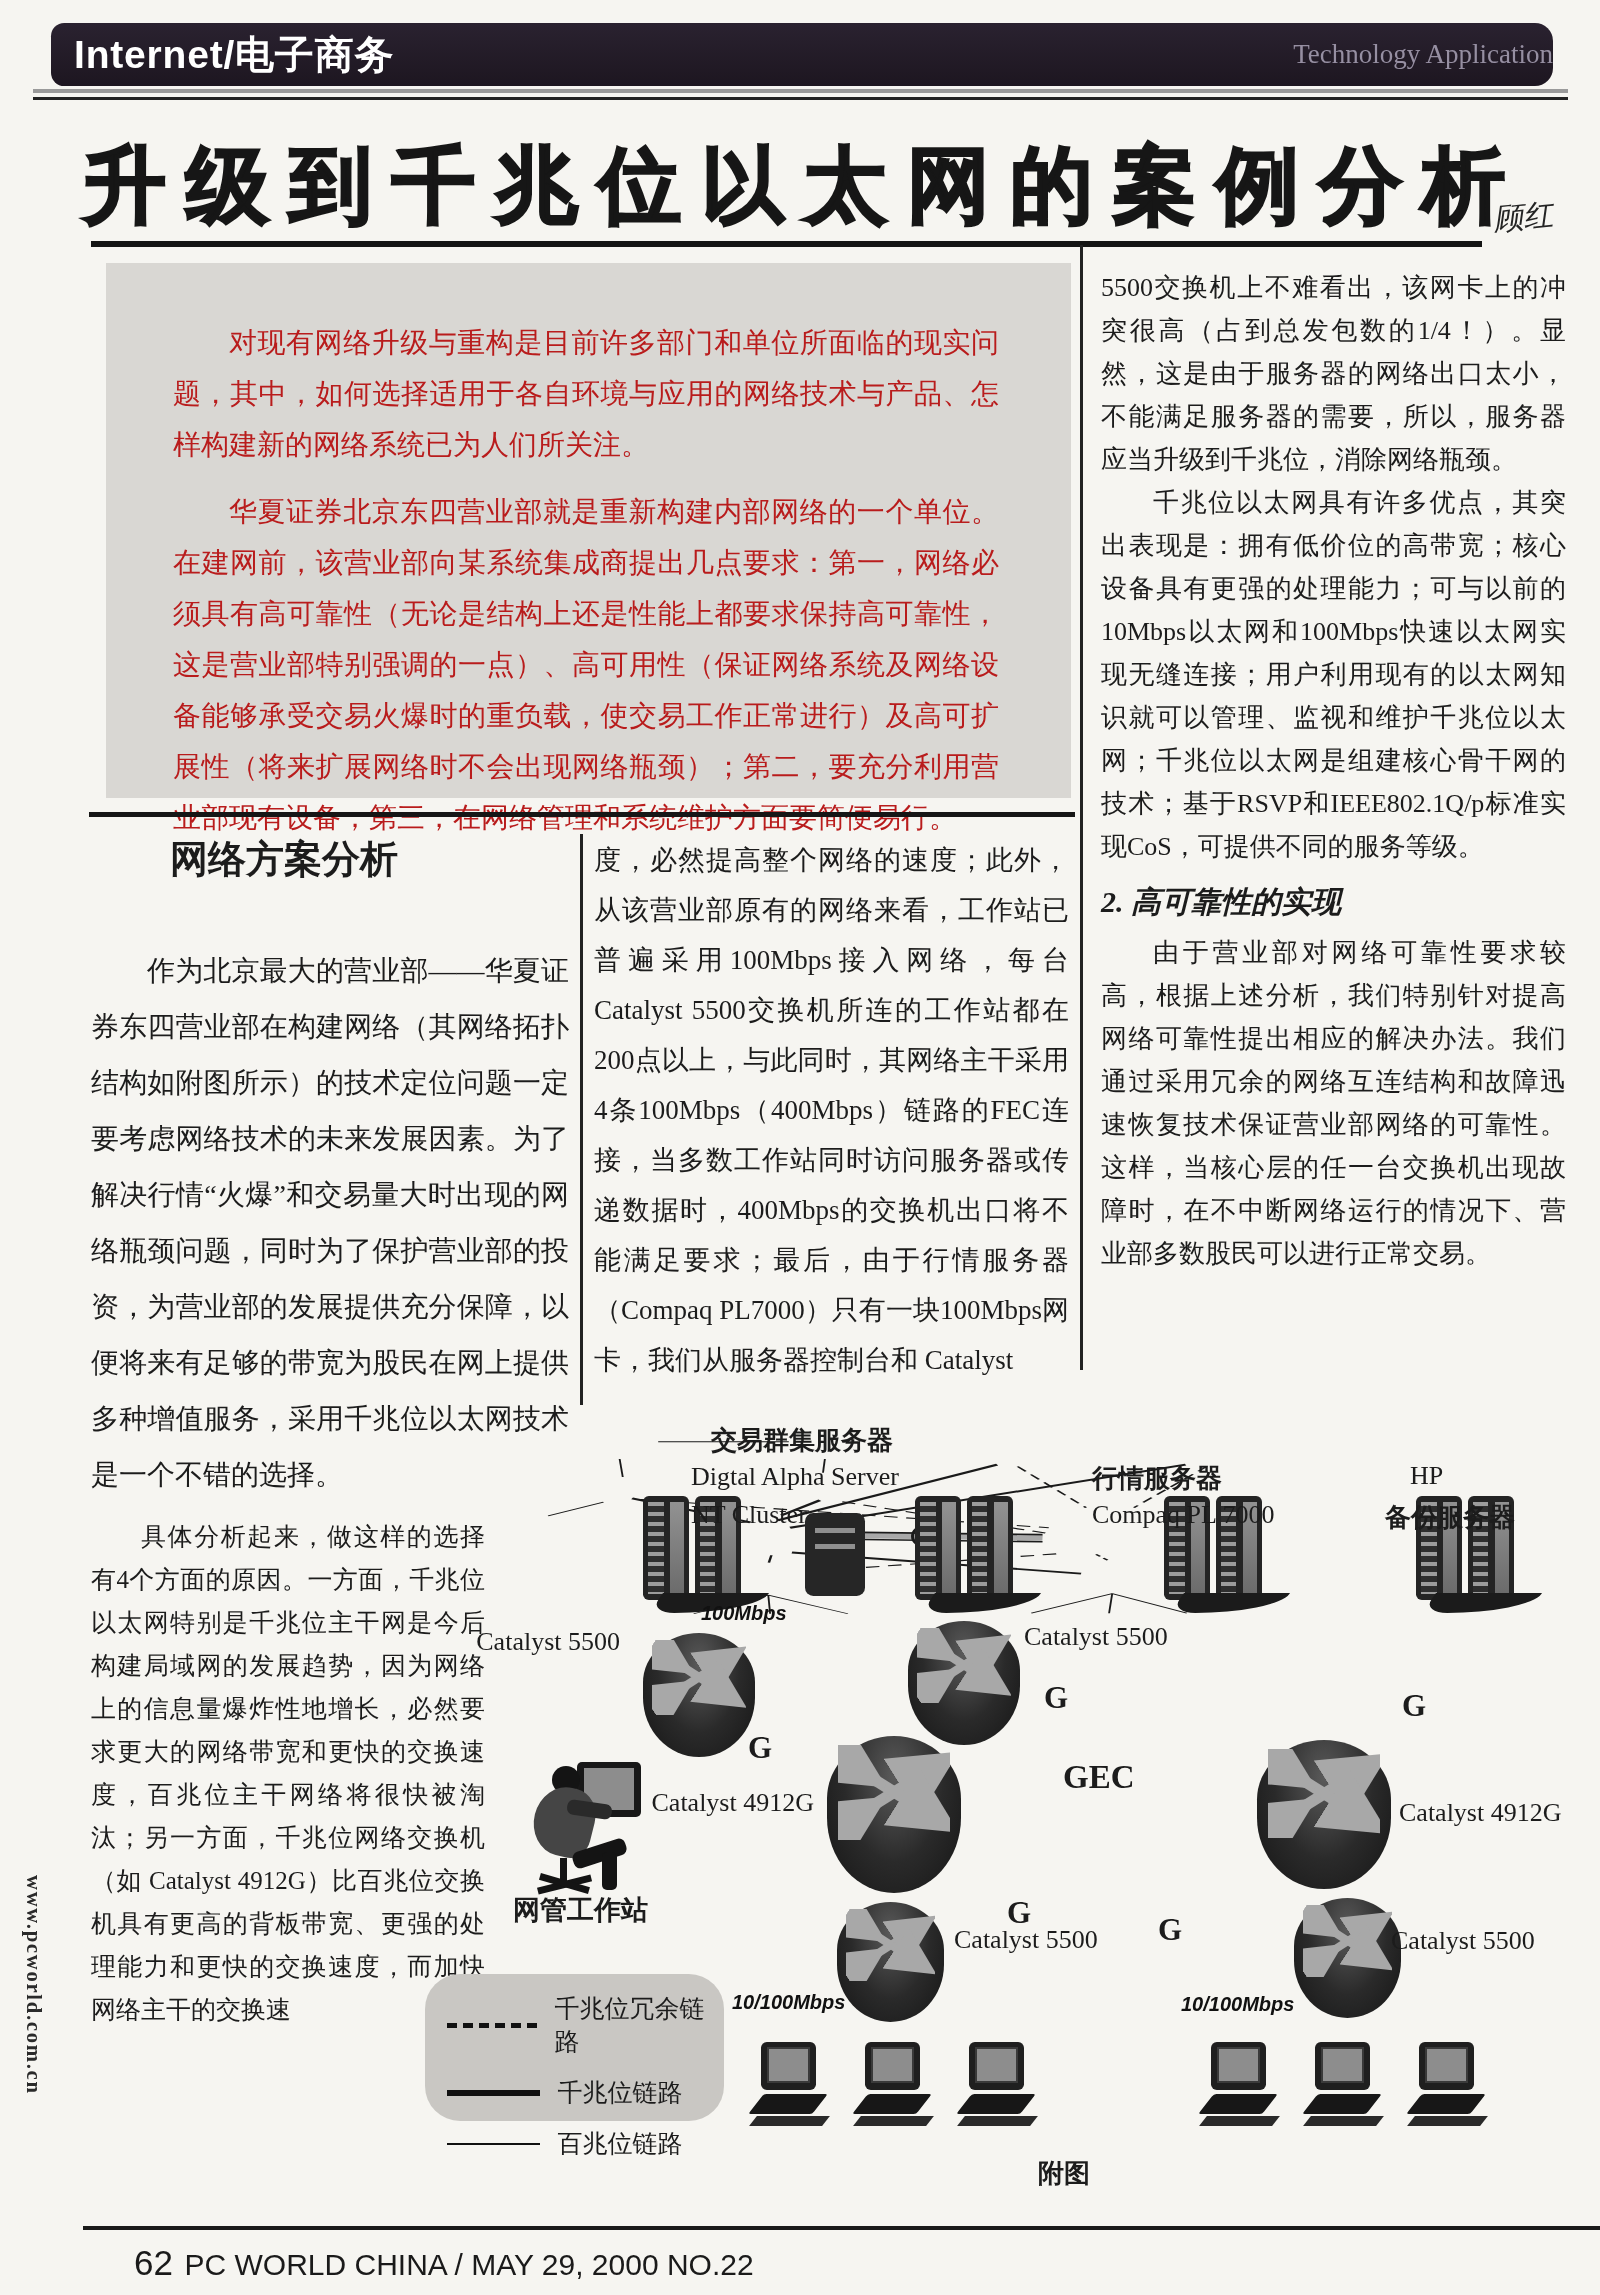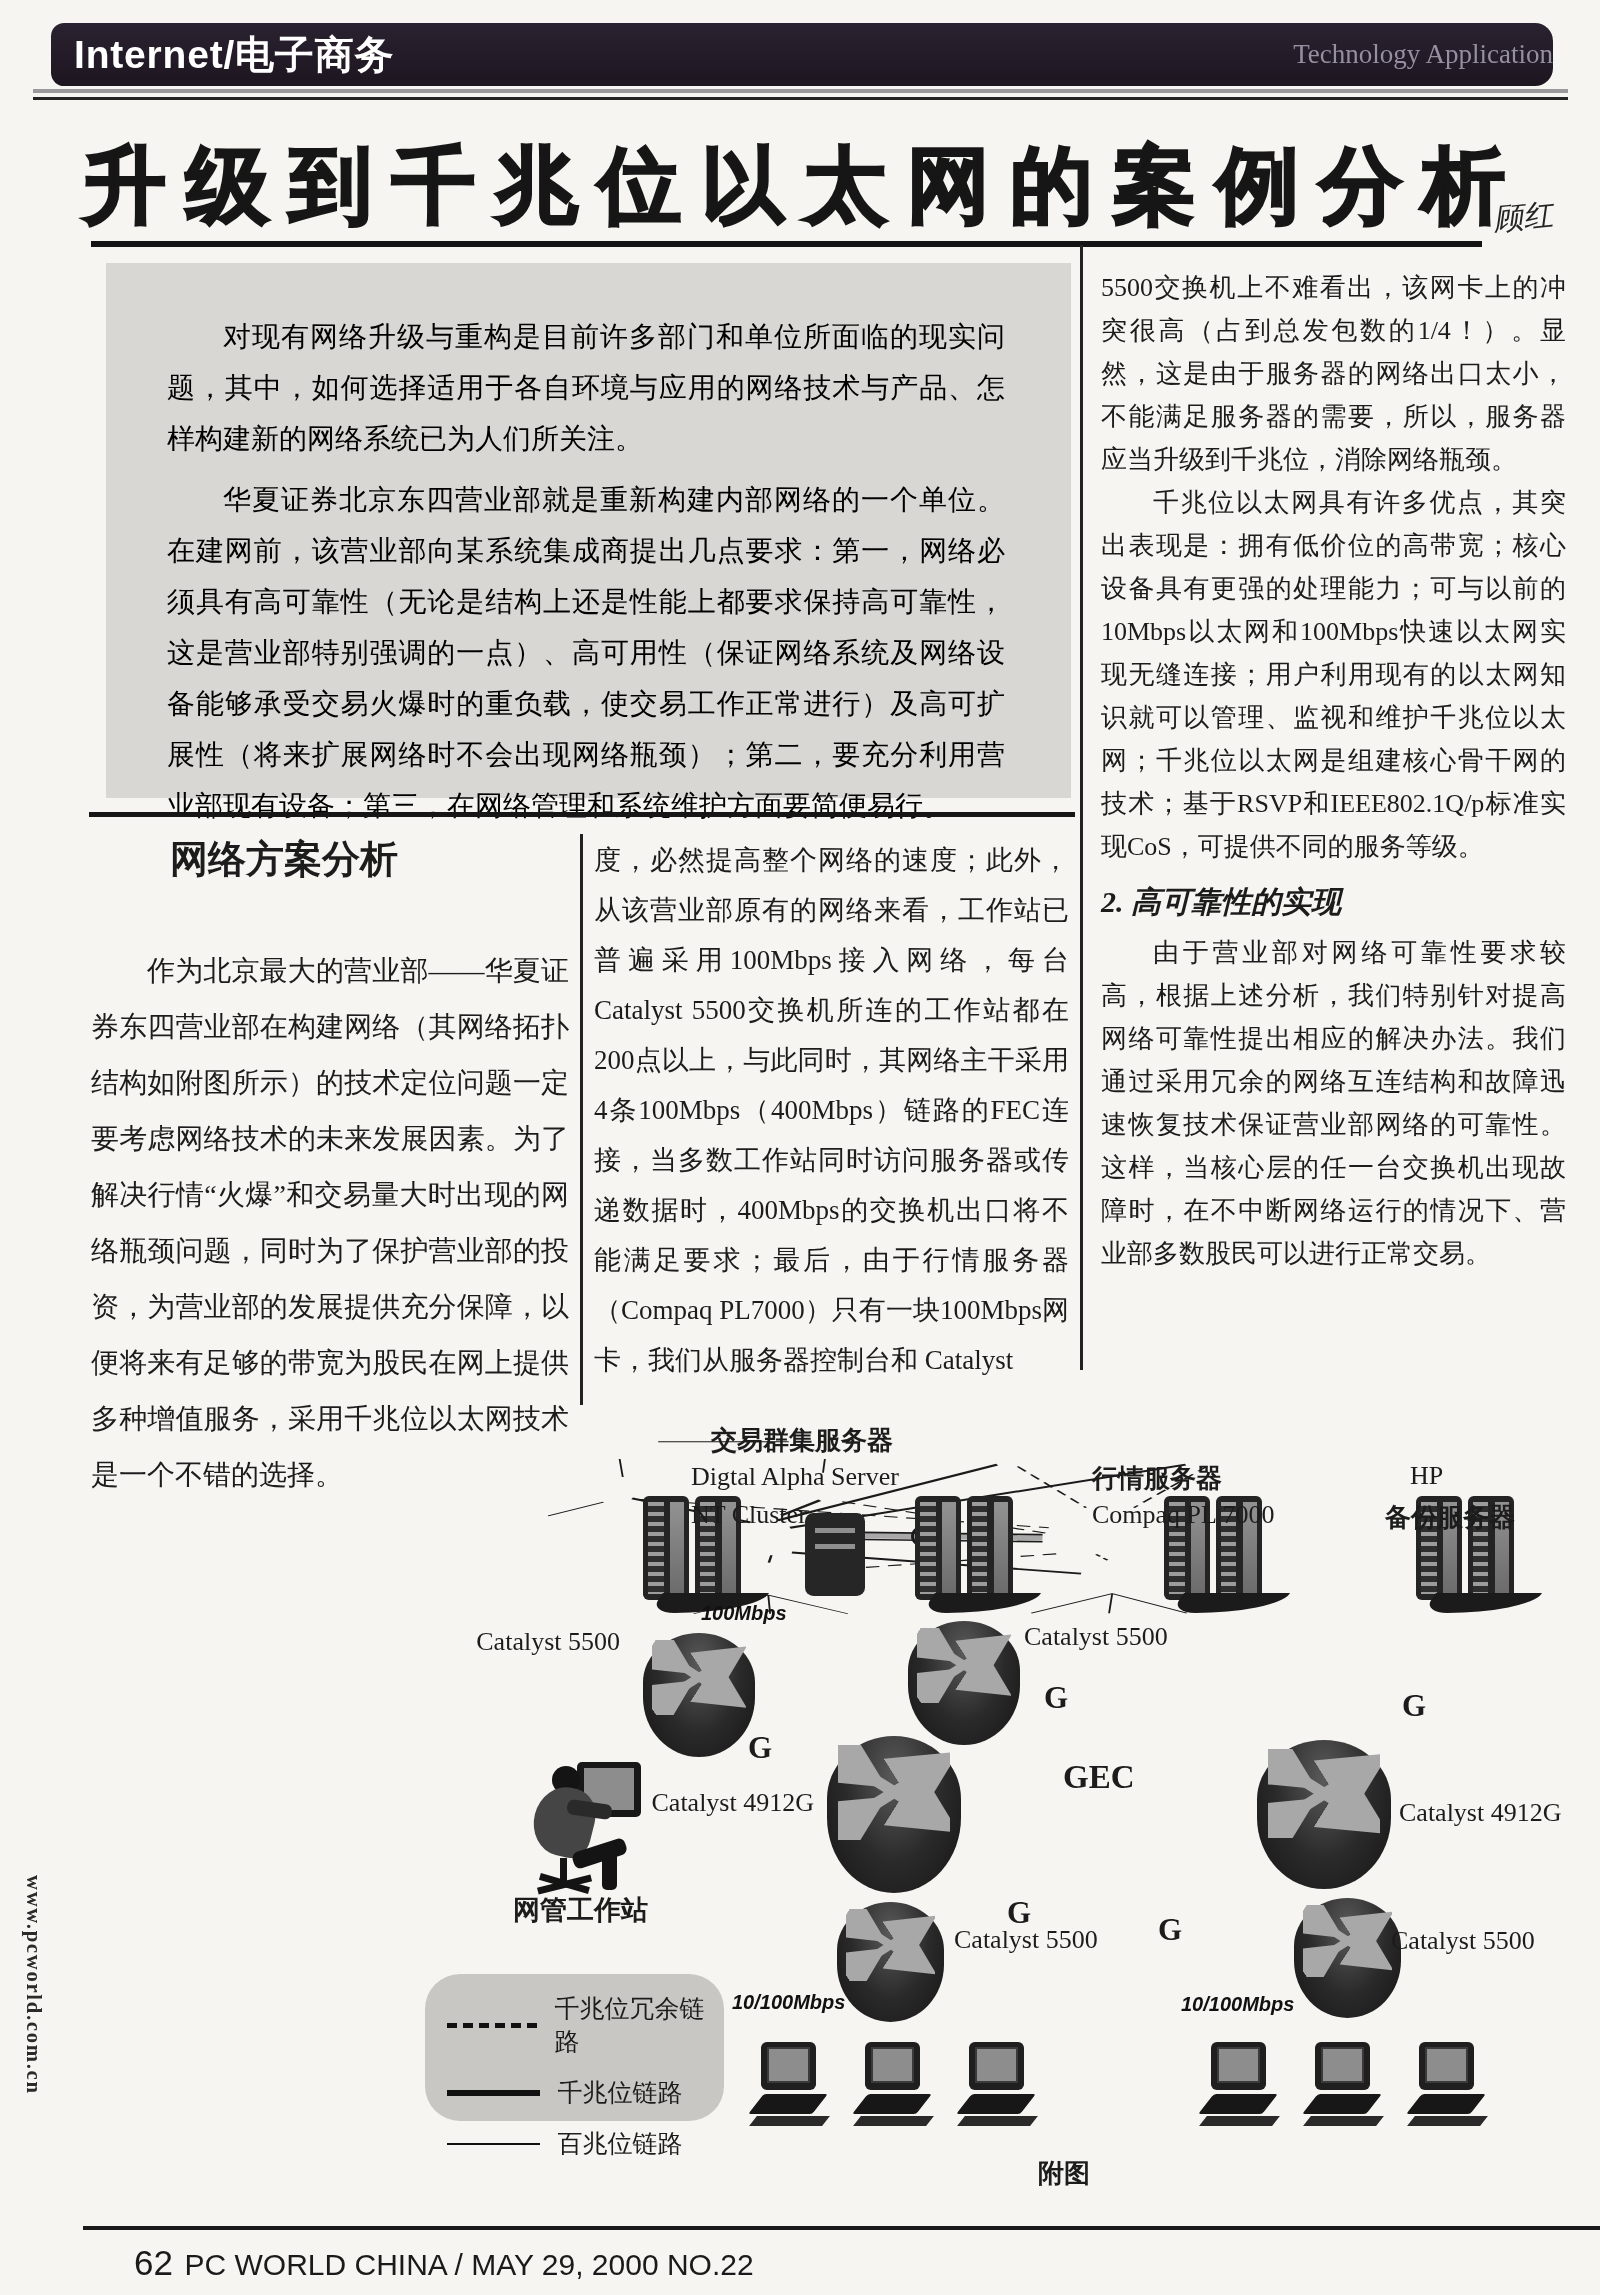--- a/index.html
+++ b/index.html
@@ -16,21 +16,21 @@
   .rule2{left:33px;top:97px;width:1535px;height:3.3px;background:#222;}
   
   #title{left:83px;top:131px;width:1406px;font-family:"Liberation Sans",sans-serif;
          font-size:83px;font-weight:900;letter-spacing:20px;color:#161616;
          -webkit-text-stroke:2.5px #161616;white-space:nowrap;}
   #author{left:1493px;top:197px;font-size:30px;font-style:italic;transform:rotate(-6deg);color:#242424;}
   #title-rule{left:91px;top:241px;width:1391px;height:5.8px;background:#141414;}
   
   #abstract{left:106px;top:263px;width:965px;height:535px;background:#d9d7d3;
             padding:38px 56px 0 51px;box-sizing:border-box;}
-  #abstract p{margin:10px;font-size:28px;line-height:51px;text-align:justify;text-indent:2em;color:#000000;}
+  #abstract p{margin:16px;font-size:28px;line-height:51px;text-align:justify;text-indent:2em;color:#b91c1c;}
   
   #rule-abstract{left:89px;top:812px;width:986px;height:5px;background:#161616;}
   #vrule-right{left:1080px;top:245px;width:2.5px;height:1125px;background:#222;}
   #vrule-mid{left:580px;top:834px;width:2.5px;height:571px;background:#222;}
   
   .col p{margin:0;text-align:justify;}
   #leftcol-h1{left:170px;top:834px;font-family:"Liberation Sans",sans-serif;font-size:38px;font-weight:bold;}
   #leftcol-h2{left:93px;top:890px;font-size:31px;font-style:italic;font-weight:bold;}
   #leftcol-p1{left:91px;top:943px;width:478px;font-size:28px;line-height:56px;}
   #leftcol-p2{left:91px;top:1515px;width:394px;font-size:25px;line-height:43px;}
@@ -124,20 +124,23 @@
   </div>
 
   <div id="rule-abstract" class="abs"></div>
   <div id="vrule-right" class="abs"></div>
   <div id="vrule-mid" class="abs"></div>
 
   <div id="leftcol-h1" class="abs">网络方案分析</div>
   <div id="leftcol-p1" class="abs col">
       <p class="indent">作为北京最大的营业部——华夏证券东四营业部在构建网络（其网络拓扑结构如附图所示）的技术定位问题一定要考虑网络技术的未来发展因素。为了解决行情“火爆”和交易量大时出现的网络瓶颈问题，同时为了保护营业部的投资，为营业部的发展提供充分保障，以便将来有足够的带宽为股民在网上提供多种增值服务，采用千兆位以太网技术是一个不错的选择。</p>
     </div>
+  <div id="leftcol-p2" class="abs col">
+      <p class="indent">具体分析起来，做这样的选择有4个方面的原因。一方面，千兆位以太网特别是千兆位主干网是今后构建局域网的发展趋势，因为网络上的信息量爆炸性地增长，必然要求更大的网络带宽和更快的交换速度，百兆位主干网络将很快被淘汰；另一方面，千兆位网络交换机（如 Catalyst 4912G）比百兆位交换机具有更高的背板带宽、更强的处理能力和更快的交换速度，而加快网络主干的交换速</p>
+    </div>
 
   <div id="midcol-p1" class="abs col">
       <p>度，必然提高整个网络的速度；此外，从该营业部原有的网络来看，工作站已普遍采用100Mbps接入网络，每台Catalyst 5500交换机所连的工作站都在200点以上，与此同时，其网络主干采用4条100Mbps（400Mbps）链路的FEC连接，当多数工作站同时访问服务器或传递数据时，400Mbps的交换机出口将不能满足要求；最后，由于行情服务器（Compaq PL7000）只有一块100Mbps网卡，我们从服务器控制台和 Catalyst</p>
     </div>
 
   <div id="rightcol" class="abs">
     <p>5500交换机上不难看出，该网卡上的冲突很高（占到总发包数的1/4！）。显然，这是由于服务器的网络出口太小，不能满足服务器的需要，所以，服务器应当升级到千兆位，消除网络瓶颈。</p>
     <p class="indent">千兆位以太网具有许多优点，其突出表现是：拥有低价位的高带宽；核心设备具有更强的处理能力；可与以前的10Mbps以太网和100Mbps快速以太网实现无缝连接；用户利用现有的以太网知识就可以管理、监视和维护千兆位以太网；千兆位以太网是组建核心骨干网的技术；基于RSVP和IEEE802.1Q/p标准实现CoS，可提供不同的服务等级。</p>
     <h3>2. 高可靠性的实现</h3>
     <p class="indent">由于营业部对网络可靠性要求较高，根据上述分析，我们特别针对提高网络可靠性提出相应的解决办法。我们通过采用冗余的网络互连结构和故障迅速恢复技术保证营业部网络的可靠性。这样，当核心层的任一台交换机出现故障时，在不中断网络运行的情况下、营业部多数股民可以进行正常交易。</p>

